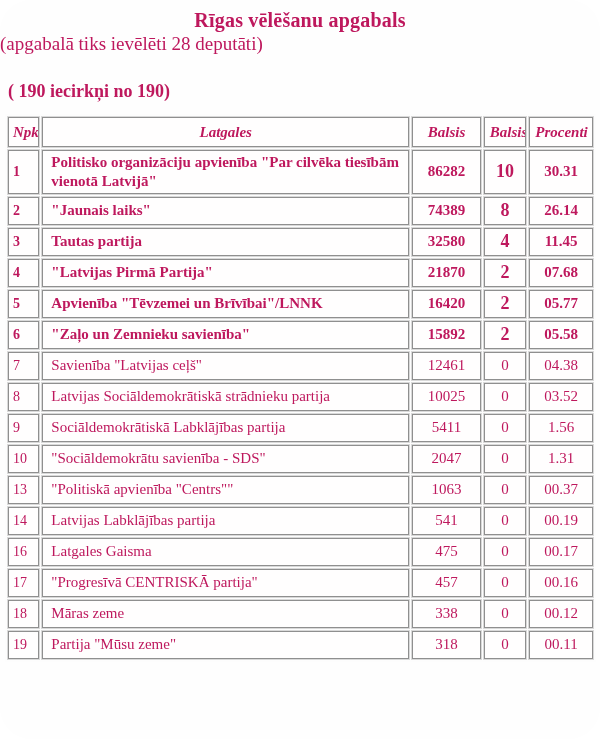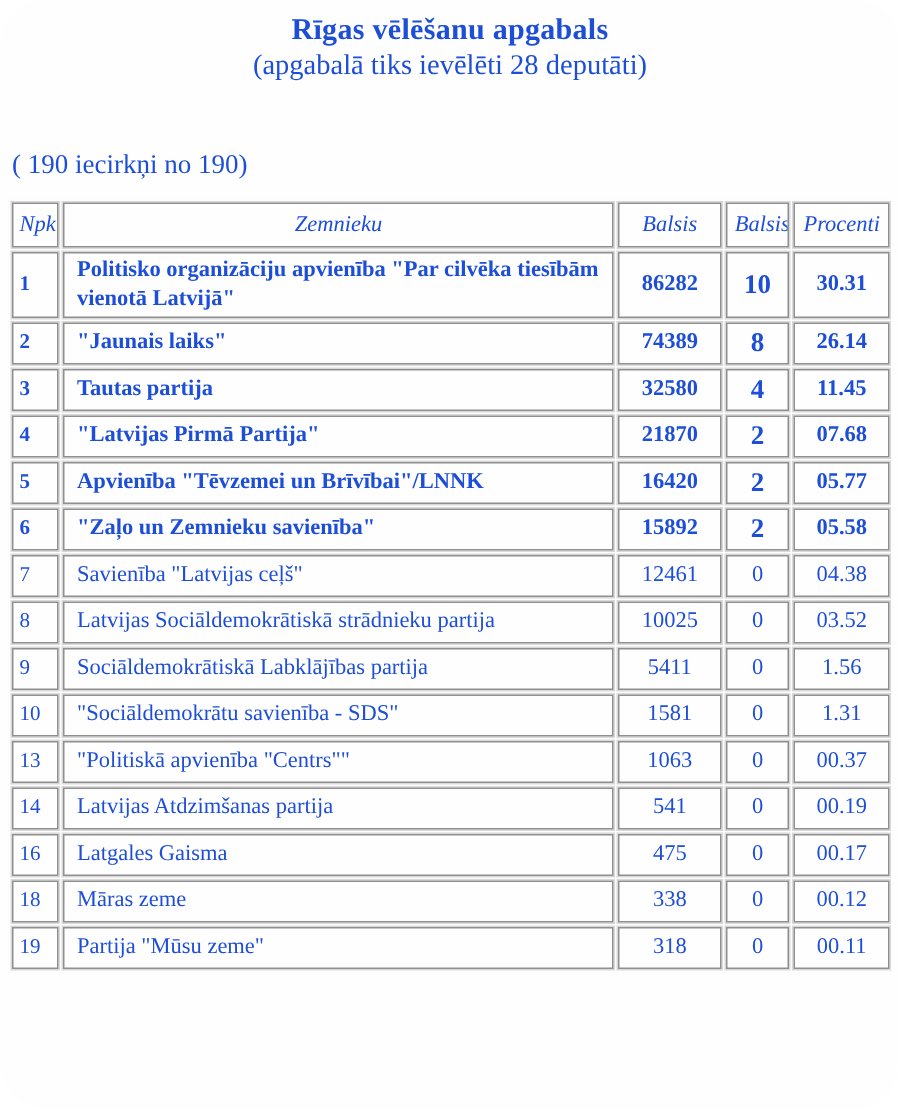--- a/index.html
+++ b/index.html
@@ -6,41 +6,41 @@
     margin: 0;
     padding: 0;
     background: #ffffff;
     width: 600px;
   }
   .page {
     position: relative;
     width: 600px;
     height: 739px;
     background: #fefefe;
-    color: #1d4ed8;
+    color: #be185d;
     font-family: "Liberation Serif", "DejaVu Serif", serif;
     overflow: hidden;
     border-radius: 31px;
   }
   .doc-title {
     margin-top: 9px;
     text-align: center;
     font-size: 20px;
     font-weight: bold;
     letter-spacing: 0.2px;
   }
   .doc-subtitle {
-    text-align: center;
+    text-align: left;
     font-size: 19px;
     margin-top: 1px;
   }
   .precincts-line {
-    margin: 44px 0 0 8px;
+    margin: 26px 0 0 8px;
     font-size: 18px;
-    font-weight: normal;
+    font-weight: bold;
   }
   table.results {
     margin: 12px 0 0 5px;
     border-collapse: separate;
     border-spacing: 3px;
     table-layout: fixed;
     width: 591px;
     background: #fdfdfd;
   }
   table.results td, table.results th {
@@ -54,21 +54,21 @@
   }
   
   col.c-npk      { width: 31px; }
   col.c-saraksts { width: 363px; }
   col.c-balsis   { width: 68px; }
   col.c-vietas   { width: 42px; }
   col.c-procenti { width: 63px; }
 
   table.results th {
     font-style: italic;
-    font-weight: normal;
+    font-weight: bold;
     height: 24px;
     text-align: center;
   }
   table.results th:first-child { text-align: left; padding-left: 4px; }
 
   table.results td { height: 22px; }
   table.results td:nth-child(1) { text-align: left; padding-left: 4px; font-size: 14px; }
   table.results td:nth-child(2) { text-align: left; padding-left: 8px; line-height: 1.25; }
   table.results td:nth-child(3),
   table.results td:nth-child(4),
@@ -92,21 +92,21 @@
     <colgroup>
       <col class="c-npk">
       <col class="c-saraksts">
       <col class="c-balsis">
       <col class="c-vietas">
       <col class="c-procenti">
     </colgroup>
     <thead>
       <tr>
         <th>Npk</th>
-        <th>Zemnieku</th>
+        <th>Latgales</th>
         <th>Balsis</th>
         <th>Balsis</th>
         <th>Procenti</th>
       </tr>
     </thead>
     <tbody id="results-body">
         <tr class="bold-row">
           <td>1</td>
           <td>Politisko organizāciju apvienība "Par cilvēka tiesībām vienotā Latvijā"</td>
           <td>86282</td>
@@ -165,46 +165,53 @@
         <tr>
           <td>9</td>
           <td>Sociāldemokrātiskā Labklājības partija</td>
           <td>5411</td>
           <td>0</td>
           <td>1.56</td>
         </tr>
         <tr>
           <td>10</td>
           <td>"Sociāldemokrātu savienība - SDS"</td>
-          <td>1581</td>
+          <td>2047</td>
           <td>0</td>
           <td>1.31</td>
         </tr>
         <tr>
           <td>13</td>
           <td>"Politiskā apvienība "Centrs""</td>
           <td>1063</td>
           <td>0</td>
           <td>00.37</td>
         </tr>
         <tr>
           <td>14</td>
-          <td>Latvijas Atdzimšanas partija</td>
+          <td>Latvijas Labklājības partija</td>
           <td>541</td>
           <td>0</td>
           <td>00.19</td>
         </tr>
         <tr>
           <td>16</td>
           <td>Latgales Gaisma</td>
           <td>475</td>
           <td>0</td>
           <td>00.17</td>
         </tr>
         <tr>
+          <td>17</td>
+          <td>"Progresīvā CENTRISKĀ partija"</td>
+          <td>457</td>
+          <td>0</td>
+          <td>00.16</td>
+        </tr>
+        <tr>
           <td>18</td>
           <td>Māras zeme</td>
           <td>338</td>
           <td>0</td>
           <td>00.12</td>
         </tr>
         <tr>
           <td>19</td>
           <td>Partija "Mūsu zeme"</td>
           <td>318</td>

